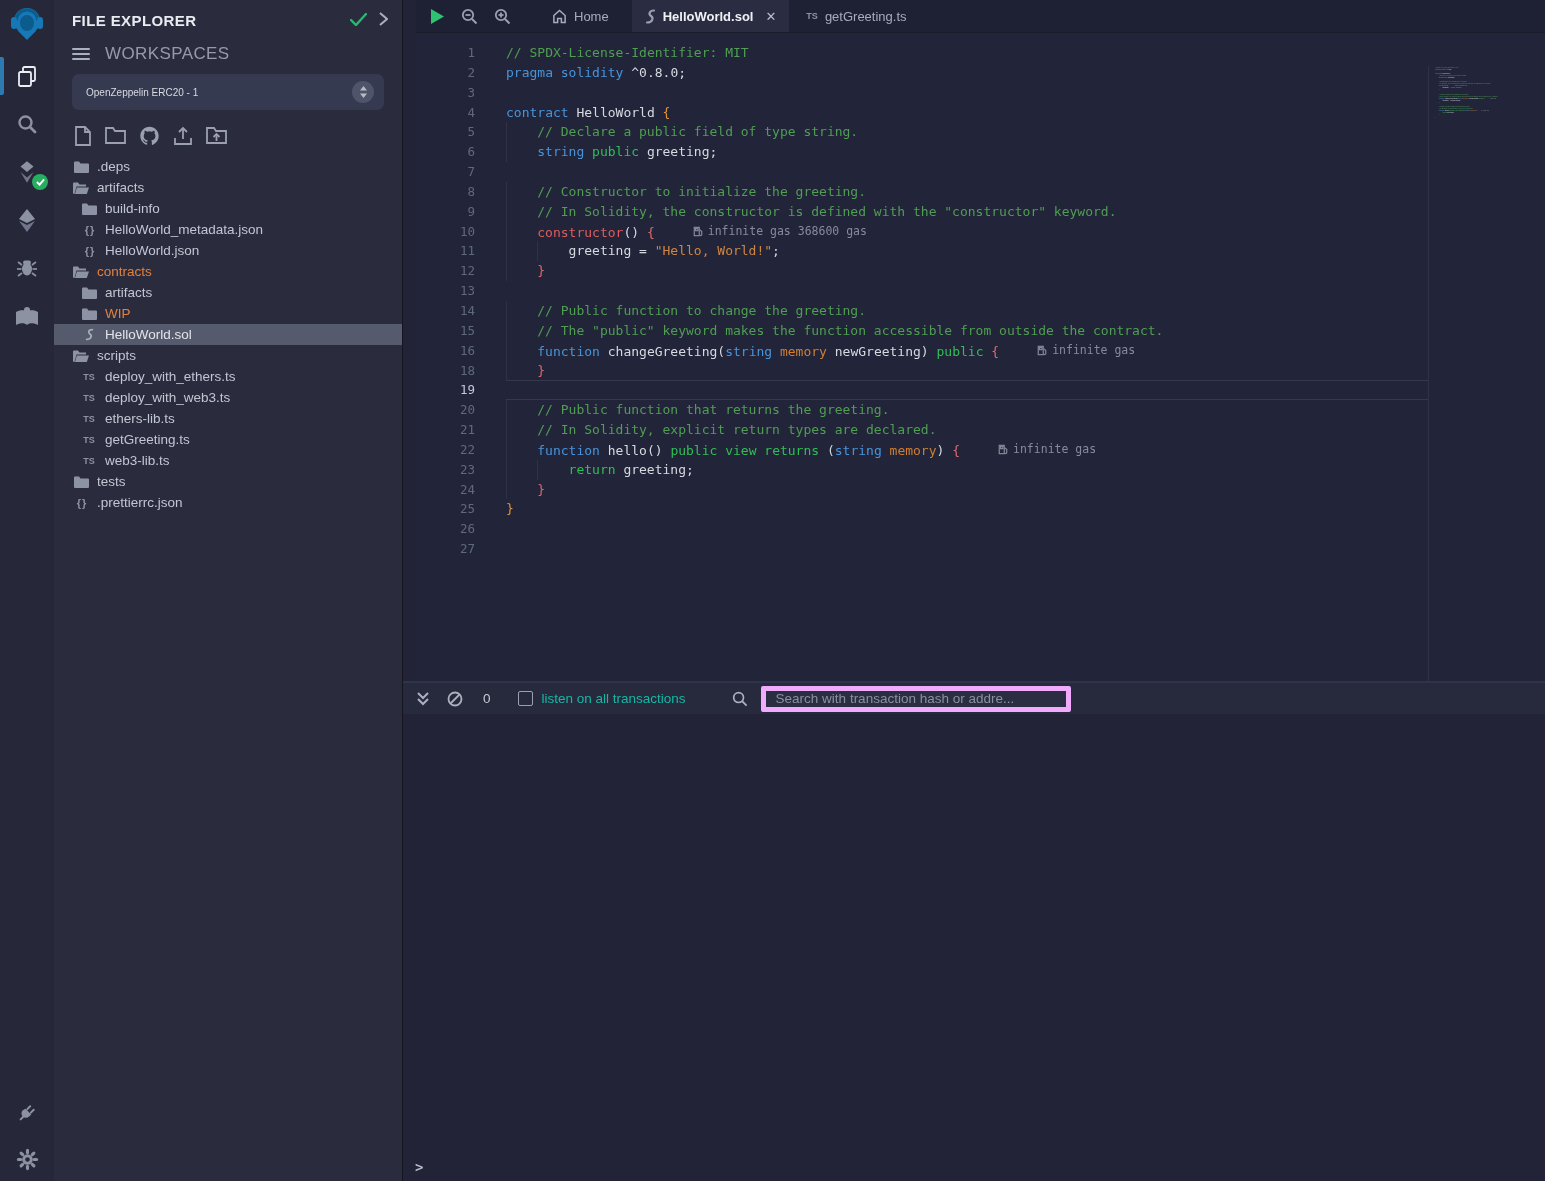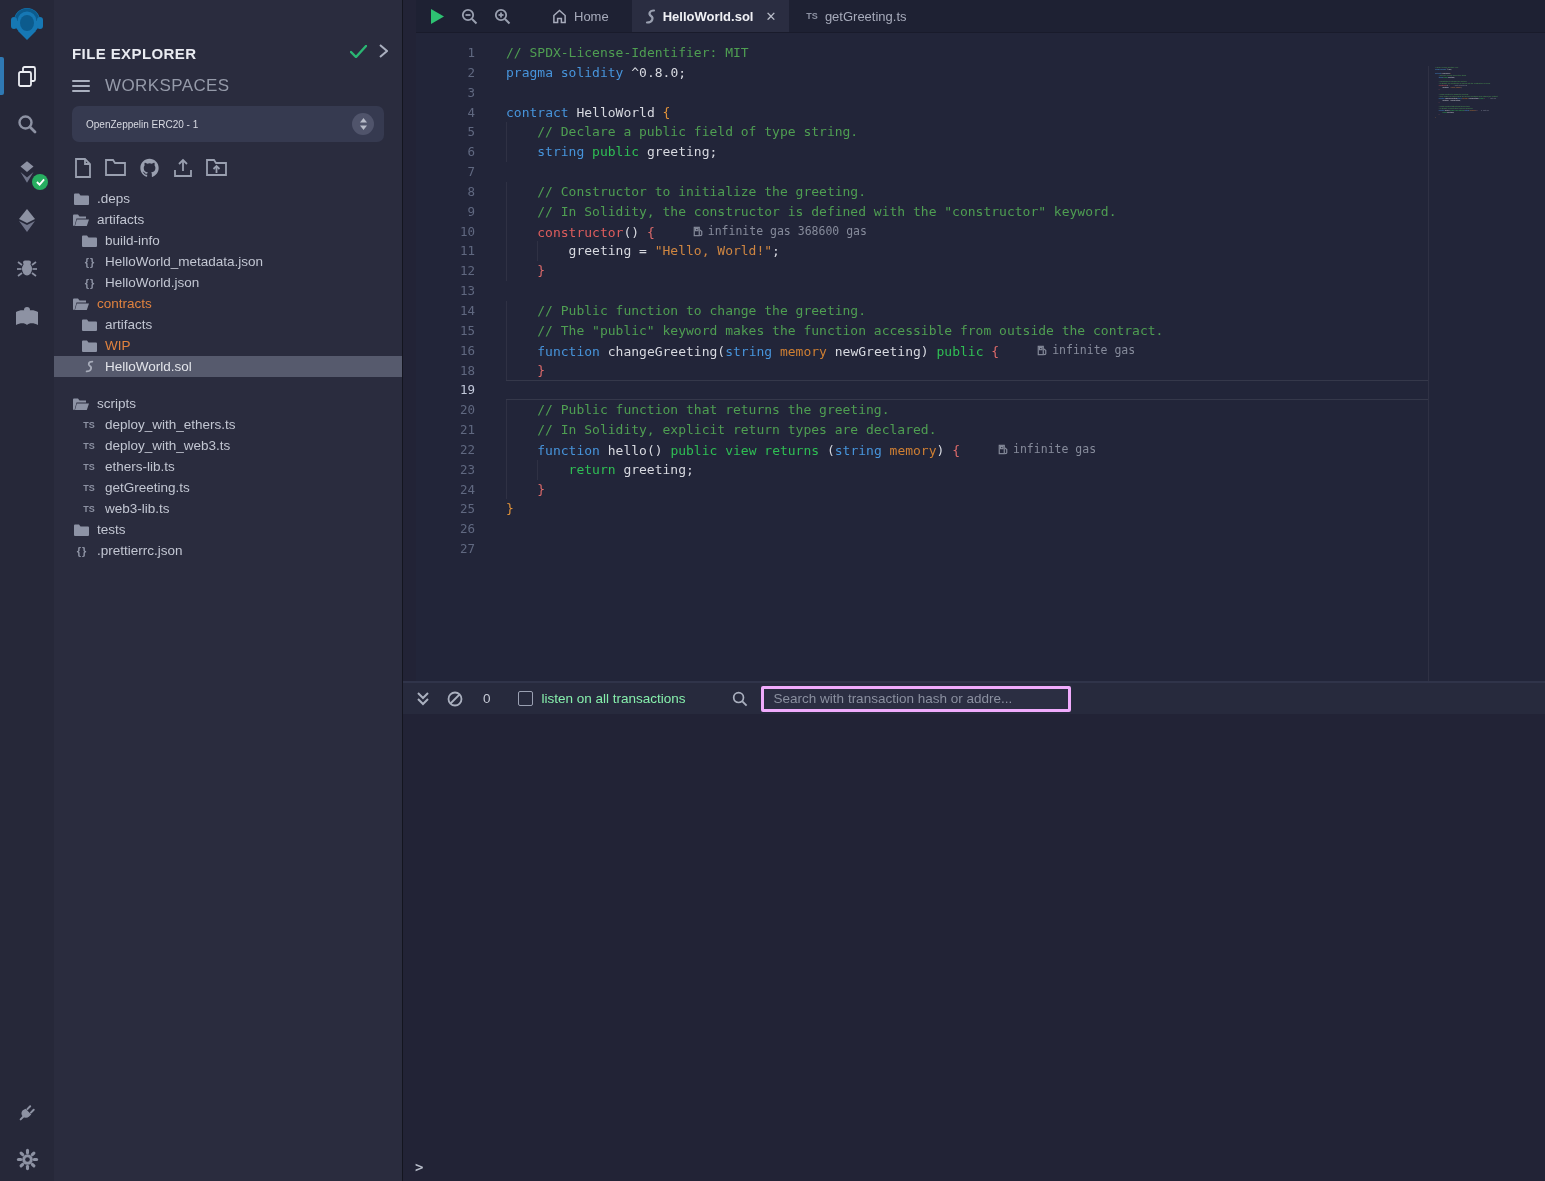--- a/index.html
+++ b/index.html
@@ -10,21 +10,21 @@
   
   .activity-bar { position:absolute; left:0; top:0; width:54px; height:100%; background:#262839; display:flex; flex-direction:column; align-items:center; }
   .ab-item { position:relative; width:54px; height:48px; display:flex; align-items:center; justify-content:center; cursor:pointer; }
   .ab-item.logo { height:52px; }
   .ab-item.active::before { content:""; position:absolute; left:0; top:5px; bottom:5px; width:4px; background:#2f79b3; border-radius:0 2px 2px 0; }
   .ab-spacer { flex:1; }
   .badge-check { position:absolute; right:6px; bottom:6px; width:16px; height:16px; border-radius:50%; background:#27ae60; display:flex; align-items:center; justify-content:center; }
 
   
   .side-panel { position:absolute; left:54px; top:0; width:349px; height:100%; background:#2a2c3e; border-right:1px solid #14151f; }
-  .sp-header { display:flex; align-items:center; padding:12px 14px 6px 18px;margin-top:32px; }
+  .sp-header { display:flex; align-items:flex-start; padding:12px 14px 6px 18px; }
   .sp-title { font-size:15px; font-weight:700; color:#e9ebf1; letter-spacing:.4px; flex:1; }
   .sp-header .hicon { margin-left:12px; cursor:pointer; }
   .ws-row { display:flex; align-items:center; padding:8px 14px 6px 18px; }
   .hamburger { width:18px; display:flex; flex-direction:column; gap:3px; cursor:pointer; }
   .hamburger span { height:2px; background:#aab0bf; border-radius:1px; }
   .ws-label { margin-left:15px; font-size:17px; color:#959aa9; letter-spacing:.4px; }
   .ws-select { margin:4px 18px 0 18px; height:36px; background:#363a50; border-radius:7px; display:flex; align-items:center; padding:0 10px 0 14px; cursor:pointer; }
   .ws-select-text { flex:1; font-size:10px; color:#d8dae2; }
   .ws-badge { width:22px; height:22px; border-radius:50%; background:#50546b; display:flex; align-items:center; justify-content:center; }
   .fe-toolbar { display:flex; gap:13px; padding:16px 14px 8px 20px; }
@@ -67,23 +67,23 @@
   .minimap-scale { position:absolute; left:6px; top:0; transform:scale(0.105); transform-origin:0 0; width:1012px; }
   .minimap .row.current .lc { box-shadow:none; }
   .vscroll { position:absolute; right:0; top:33px; bottom:0; width:11px; border-left:1px solid rgba(255,255,255,.22); }
   .vhandle { position:absolute; right:0; top:194px; width:11px; height:6px; background:#7d8296; }
 
   
   .terminal-bar { position:absolute; left:403px; top:681px; width:1142px; height:33px; background:#272a3d; border-top:2px solid #30344a; display:flex; align-items:center; }
   .term-ico { display:flex; cursor:pointer; }
   .term-count { color:#c6cad6; font-size:13.5px; margin-left:20px; }
   .term-cb { width:15px; height:15px; border:1.5px solid #9aa0b2; border-radius:2px; margin-left:27px; cursor:pointer; background:transparent; }
-  .term-cb-label { margin-left:9px; font-size:13.5px; color:#86efac; cursor:pointer; }
+  .term-cb-label { margin-left:9px; font-size:13.5px; color:#14b8a6; cursor:pointer; }
   .term-search-ico { margin-left:46px; display:flex; }
-  .term-input { margin-left:13px; width:310px; height:26px; background:#2b2e42; border:3px solid #f0abfc; border-radius:2px; color:#c6cad6; font-size:13.5px; padding:0 10px; outline:none; font-family:"Liberation Sans", sans-serif; }
+  .term-input { margin-left:13px; width:310px; height:26px; background:#2b2e42; border:5px solid #f0abfc; border-radius:2px; color:#c6cad6; font-size:13.5px; padding:0 10px; outline:none; font-family:"Liberation Sans", sans-serif; }
   .term-input::placeholder { color:#8b90a0; }
   .terminal-content { position:absolute; left:403px; top:714px; width:1142px; height:467px; background:#222336; }
   .term-prompt { position:absolute; left:12px; bottom:6px; color:#b6bbc8; font-size:14px; font-weight:700; font-family:"DejaVu Sans Mono", monospace; }
 </style>
 </head>
 <body>
 
 <div class="app">
 
   <div class="activity-bar">
@@ -308,21 +308,21 @@
           <span class="tree-orange">WIP</span>
         </div>
         <div class="tree-row selected" style="padding-left: 26px;">
           <span class="ticn">
             <svg width="9" height="13" viewBox="0 0 11 15">
               <path d="M9 1.5 C4 1.5 3.5 5.5 6 7 C8.5 8.5 8 13.5 2 13.5" fill="none" stroke="#a7acba" stroke-width="2.2" stroke-linecap="round"></path>
             </svg>
           </span>
           <span>HelloWorld.sol</span>
         </div>
-        <div class="tree-row" style="padding-left: 18px; margin-top: 16px;">
+        <div class="tree-row" style="padding-left: 18px;">
           <span class="ticn">
             <svg width="16" height="12" viewBox="0 0 16 12">
               <path d="M0 1.5 A1 1 0 0 1 1 .5 H5 L6.5 2.5 H13 V4.5 H3.5 L1.5 12 H1 A1 1 0 0 1 0 11 Z" fill="#8d93a5"></path>
               <path d="M3.8 5.5 H16 L13.8 12 H2 Z" fill="#8d93a5"></path>
             </svg>
           </span>
           <span>scripts</span>
         </div>
         <div class="tree-row" style="padding-left: 26px;">
           <span class="ticn">

